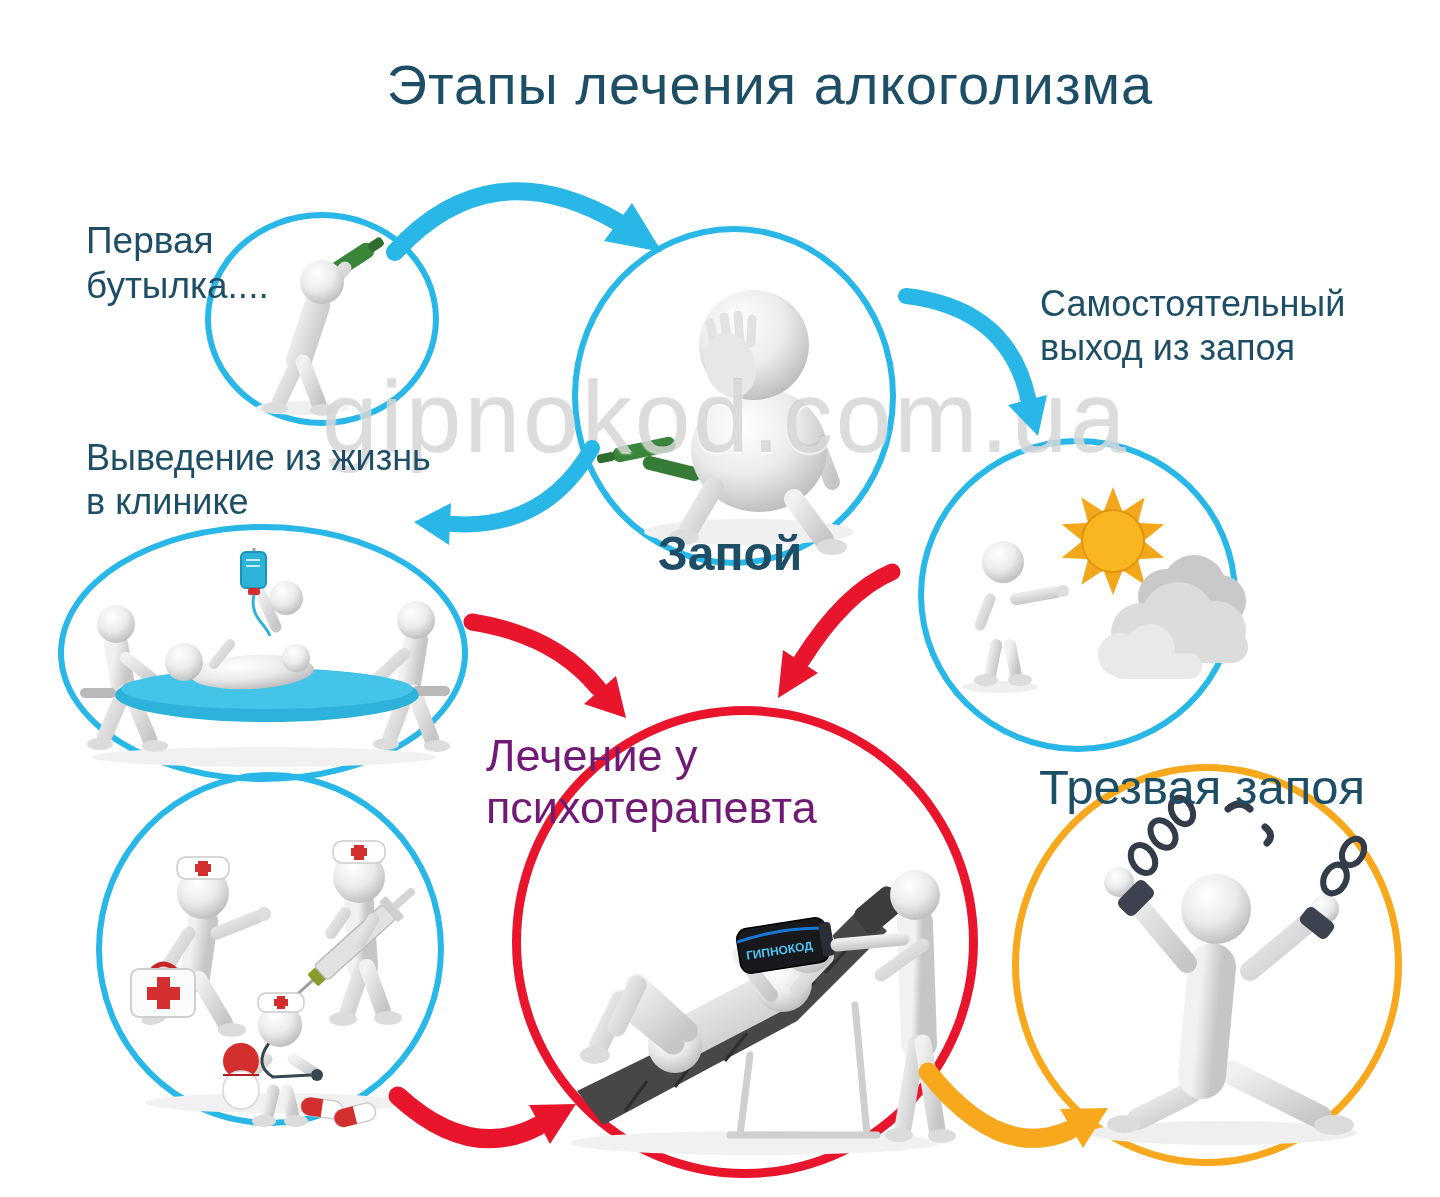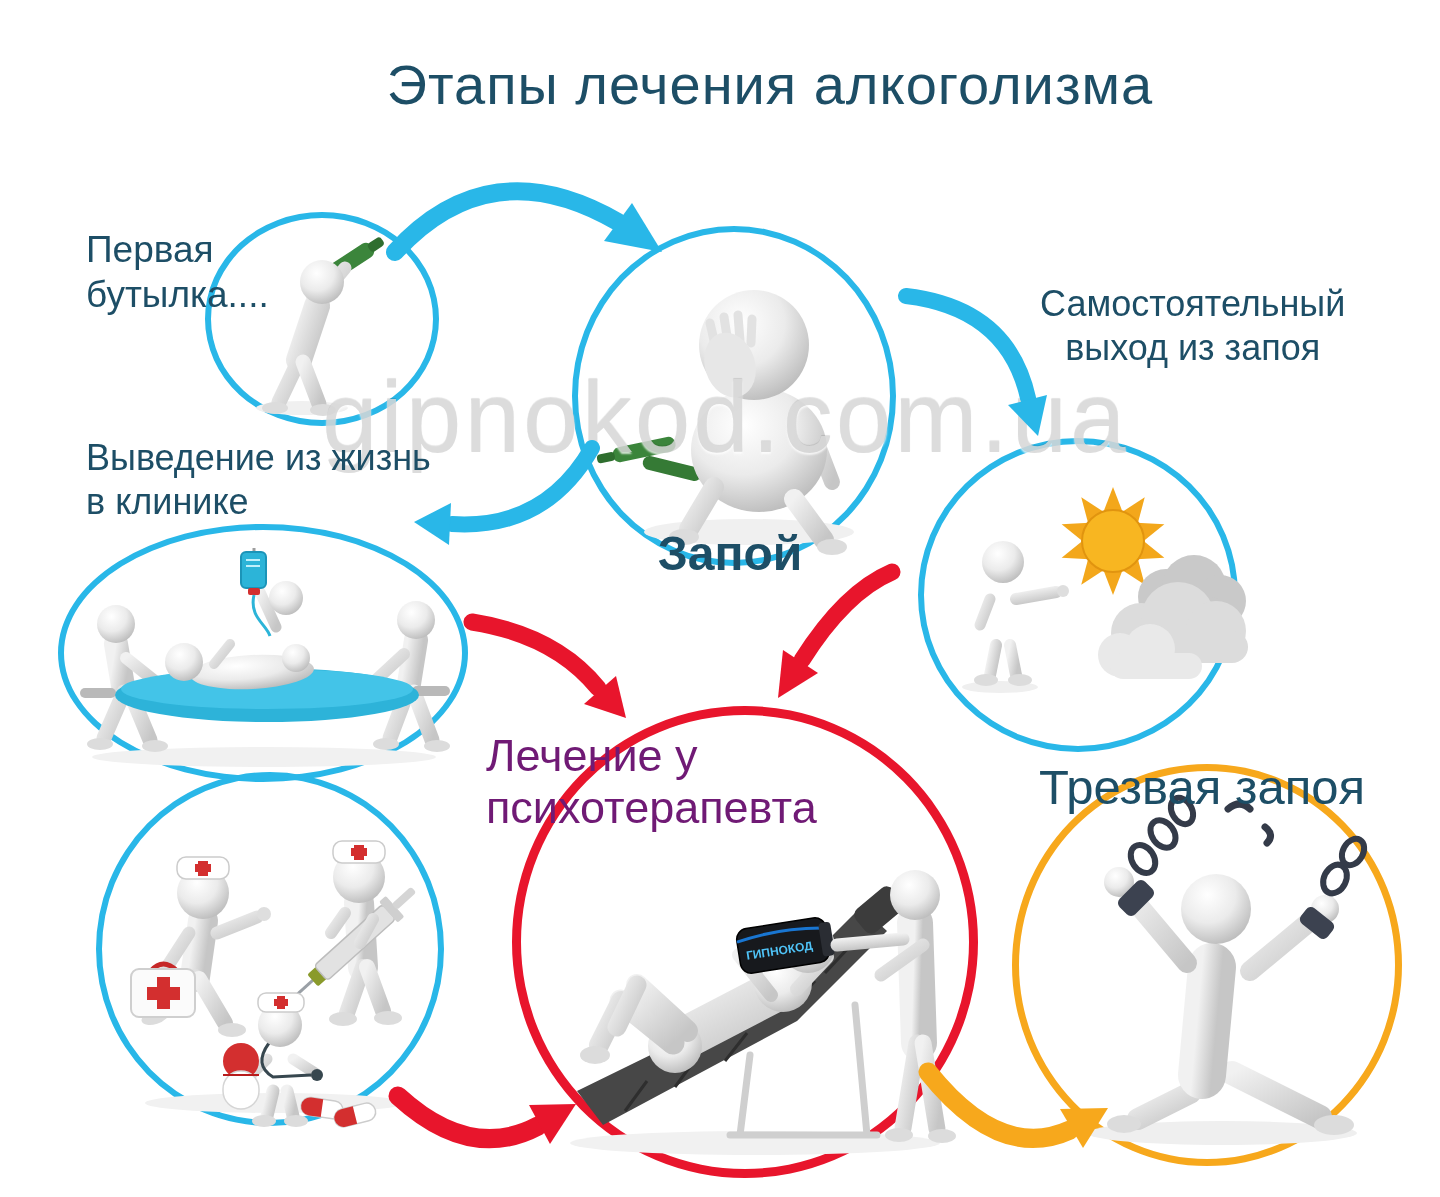--- a/index.html
+++ b/index.html
@@ -9,23 +9,23 @@
   }
   .page-title {
     position:absolute; left:230px; top:52px; width:1080px;
     text-align:center; font-size:56px; font-weight:500; color:#1d4e66;
     letter-spacing:1px; z-index:9;
   }
   .lbl {
     position:absolute; color:#1d4e66; white-space:pre-line; z-index:9;
     line-height:1.22;
   }
-  .lbl-first   { left:86px;  top:227px; font-size:37px; }
+  .lbl-first   { left:86px;  top:218px; font-size:37px; }
   .lbl-binge   { left:580px; top:525px; width:300px; text-align:center; font-size:48px; font-weight:bold; }
-  .lbl-self    { left:1040px; top:282px; font-size:36px;text-align:center; }
+  .lbl-self    { left:1040px; top:282px; font-size:36px; }
   .lbl-clinic  { left:86px;  top:436px; font-size:36px; }
   .lbl-psy     { left:486px; top:730px; font-size:45px; color:#701a75; line-height:1.15; }
   .lbl-sober   { left:1012px; top:758px; width:380px; text-align:center; font-size:49px; }
   .watermark {
     position:absolute; left:322px; top:360px; font-size:100px; color:#d7d7d7;
     opacity:.85; letter-spacing:3px; z-index:5;
     text-shadow:0 2px 2px rgba(255,255,255,.9), 0 -1px 1px rgba(0,0,0,.14);
   }
   .node { position:absolute; border-radius:50%; z-index:2; }
   .ring-cyan   { border:6px solid #29b7e8; }

